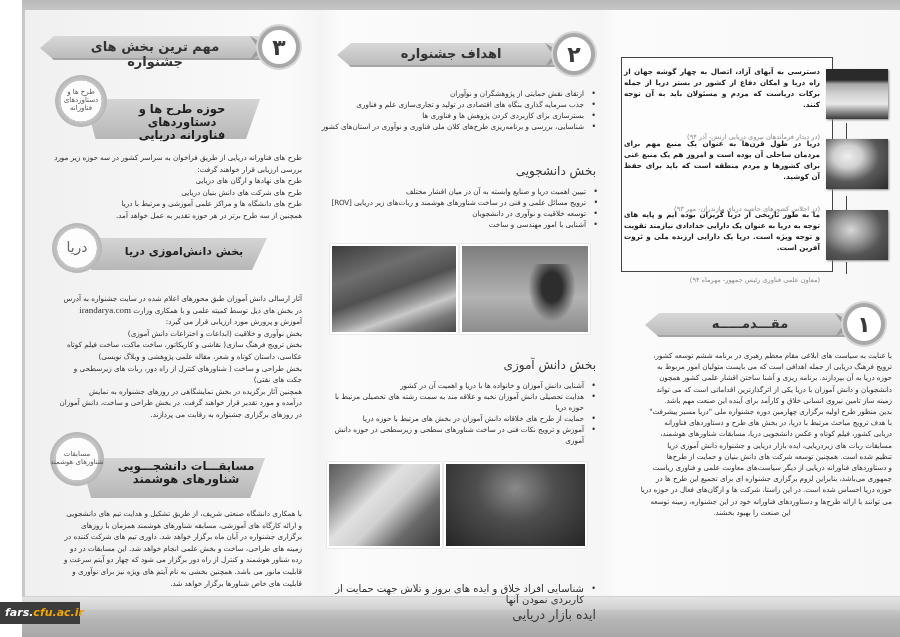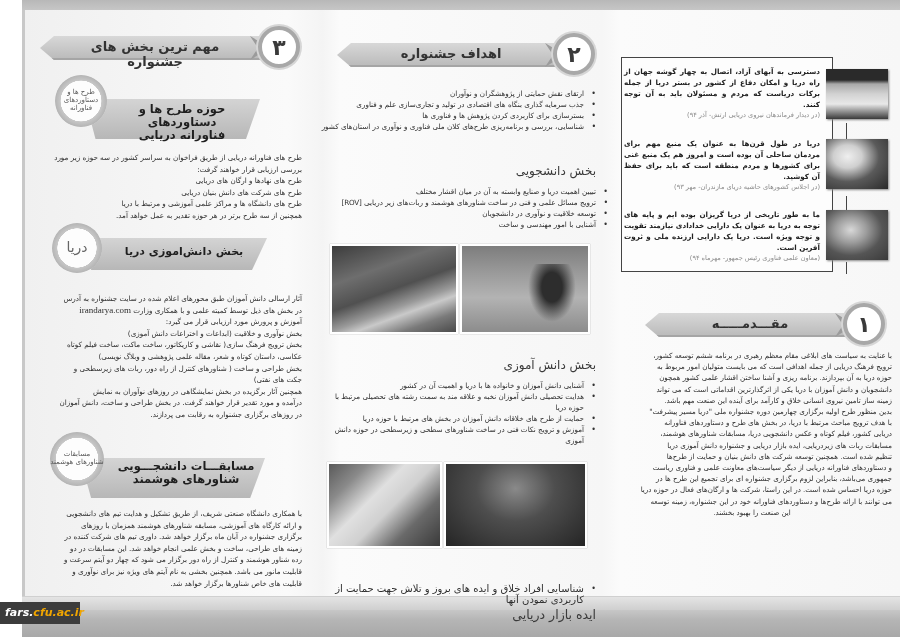--- a/index.html
+++ b/index.html
@@ -46,21 +46,21 @@
   ul.bullets { list-style: none; direction: rtl; }
   ul.bullets li { position: relative; padding-right: 12px; font-size: 7.2px; line-height: 11px; color: #2e2e2e; }
   ul.bullets li::before { content: "•"; position: absolute; right: 0; top: 0; font-size: 8px; color: #333; }
 
   .photo { position: absolute; border: 2px solid #fff; box-shadow: 0 0 1px #999; overflow: hidden; }
 
   
   .quotes-box { position: absolute; left: 621px; top: 57px; width: 212px; height: 215px; border: 1px solid #444; background: #fdfdfd; }
   .quote { position: absolute; right: 4px; width: 196px; direction: rtl; }
   .quote .q-text { font-size: 7.2px; line-height: 11px; font-weight: bold; color: #222; text-align: justify; }
-  .quote .q-src { font-size: 6.6px; line-height: 11px; color: #8a8a8a; }
+  .quote .q-src { font-size: 6.6px; line-height: 11px; color: #8a8a8a; margin-top: 22px; }
   .portrait { position: absolute; width: 62px; height: 50px; box-shadow: 1px 1px 2px #888; overflow: hidden; }
   .connector { position: absolute; width: 1px; background: #444; }
 
   .watermark { position: absolute; left: 0; top: 602px; width: 80px; height: 22px; background: #3c3c3c;
     font-size: 11px; font-weight: bold; font-style: italic; line-height: 22px; padding-left: 5px; direction: ltr; }
   .watermark .w1 { color: #ffffff; }
   .watermark .w2 { color: #f0a500; }
 </style>
 </head>
 <body>
@@ -103,21 +103,21 @@
 
 <div class="para" style="position:absolute; left:38px; top:293px; width:264px;">
   <span class="line">آثار ارسالی دانش آموزان طبق محورهای اعلام شده در سایت جشنواره به آدرس</span>
   <span class="line"><span>در بخش های ذیل توسط کمیته علمی و با همکاری وزارت</span> <span class="ltr">irandarya.com</span></span>
   <span class="line">آموزش و پرورش مورد ارزیابی قرار می گیرد:</span>
   <span class="line">بخش نوآوری و خلاقیت (ابداعات و اختراعات دانش آموزی)</span>
   <span class="line">بخش ترویج فرهنگ سازی( نقاشی و کاریکاتور، ساخت ماکت، ساخت فیلم کوتاه</span>
   <span class="line">عکاسی، داستان کوتاه و شعر، مقاله علمی پژوهشی و وبلاگ نویسی)</span>
   <span class="line">بخش طراحی و ساخت ( شناورهای کنترل از راه دور، ربات های زیرسطحی و</span>
   <span class="line">جکت های نفتی)</span>
-  <span class="line">همچنین آثار برگزیده در بخش نمایشگاهی در روزهای نوآوران به نمایش</span>
+  <span class="line">همچنین آثار برگزیده در بخش نمایشگاهی در روزهای جشنواره به نمایش</span>
   <span class="line">درآمده و مورد تقدیر قرار خواهند گرفت. در بخش طراحی و ساخت، دانش آموزان</span>
   <span class="line">در روزهای برگزاری جشنواره به رقابت می پردازند.</span>
 </div>
 
 <div class="sub-banner" style="left:50px; top:432px; width:215px; height:68px;">
   <div class="ribbon" style="left:30px; top:26px; width:185px; height:40px;"></div>
   <div class="logo" style="width:54px;height:54px;top:0;">مسابقات شناورهای هوشمند</div>
   <div class="title" style="left:66px; top:28px; width:140px; font-size:11.5px;">
     <span class="line">مسابقـــات دانشجـــویی</span>
     <span class="line">شناورهای هوشمند</span>
@@ -142,21 +142,21 @@
 </div>
 
 <ul class="bullets" style="position:absolute; left:318px; top:88px; width:278px;">
   <li>ارتقای نقش حمایتی از پژوهشگران و نوآوران</li>
   <li>جذب سرمایه گذاری بنگاه های اقتصادی در تولید و تجاری‌سازی علم و فناوری</li>
   <li>بسترسازی برای کاربردی کردن پژوهش ها و فناوری ها</li>
   <li style="letter-spacing:-0.3px;">شناسایی، بررسی‌ و برنامه‌ریزی طرح‌های کلان ملی فناوری و نوآوری در استان‌های کشور</li>
 </ul>
 
 <div class="section-h" style="position:absolute; left:318px; top:164px; width:278px;">بخش دانشجویی</div>
-<ul class="bullets" style="position:absolute; left:330px; top:186px; width:278px;">
+<ul class="bullets" style="position:absolute; left:320px; top:186px; width:278px;">
   <li>تبیین اهمیت دریا و صنایع وابسته به آن در میان اقشار مختلف</li>
   <li style="letter-spacing:-0.3px;">ترویج مسائل علمی‌ و فنی در ساخت شناورهای هوشمند و ربات‌های زیر دریایی [ROV]</li>
   <li>توسعه خلاقیت و نوآوری در دانشجویان</li>
   <li>آشنایی با امور مهندسی و ساخت</li>
 </ul>
 
 <div class="photo" style="left:330px; top:244px; width:128px; height:90px; background: linear-gradient(160deg,#3c3c3c 0%,#6e6e6e 30%,#505050 50%,#9a9a9a 65%,#c9c9c9 72%,#7a7a7a 85%,#4a4a4a 100%);"></div>
 <div class="photo" style="left:460px; top:244px; width:130px; height:90px; background: linear-gradient(180deg,#7d7d7d 0%,#999 30%,#b3b3b3 60%,#8c8c8c 100%);">
   <div style="position:absolute; right:12px; top:18px; width:48px; height:58px; background: radial-gradient(ellipse at 50% 40%, #2d2d2d 30%, transparent 70%);"></div>
 </div>

